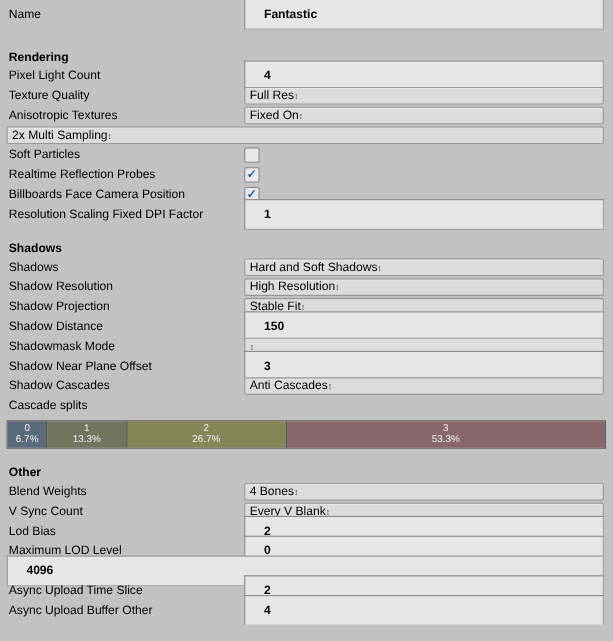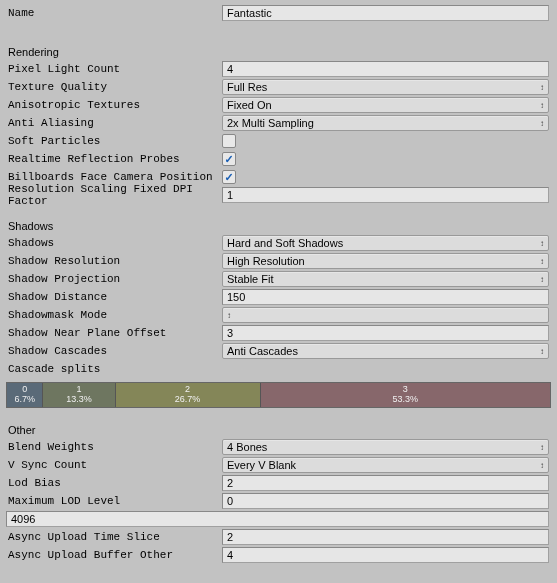--- a/index.html
+++ b/index.html
@@ -14,55 +14,55 @@
   .row {
     display: flex;
     align-items: center;
     height: 18px;
     margin-bottom: 0px;
   }
   .label {
     width: 216px;
     flex-shrink: 0;
     padding-left: 2px;
-    font-family: Liberation Mono, monospace;
   }
   .field {
     flex: 1;
     padding-right: 2px;
   }
   .section-header {
-    font-weight: normal;
+    font-weight: bold;
     margin-top: 16px;
     margin-bottom: 2px;
     padding-left: 2px;
   }
   .section-header.first { margin-top: 24px; }
   input[type="text"] {
     width: 100%;
-    height: 16px;
+    height: 28px;
     background: #e6e6e6;
     border: 1px solid #a0a0a0;
     border-top-color: #888;
     border-left-color: #888;
     font-size: 11px;
-    padding: 0 4px;
+    padding: 0 17px;
     color: #000;
+    font-weight: bold;
   }
   .dropdown {
     width: 100%;
     height: 16px;
     background: #dcdcdc;
     border: 1px solid #999;
     border-radius: 2px;
     font-size: 11px;
     padding: 0 4px;
     display: flex;
     align-items: center;
-    justify-content: space-between;
+    justify-content: flex-start;
     cursor: pointer;
     box-shadow: inset 0 1px 0 rgba(255,255,255,0.3);
   }
   .dropdown .dd-arrow {
     font-size: 8px;
     color: #444;
   }
   .checkbox {
     width: 14px;
     height: 14px;
@@ -138,21 +138,20 @@
   <div class="label">Anisotropic Textures</div>
   <div class="field">
     <div class="dropdown">
       <span>Fixed On</span>
       <span class="dd-arrow">↕</span>
     </div>
   </div>
 </div>
 
 <div class="row">
-  <div class="label">Anti Aliasing</div>
   <div class="field">
     <div class="dropdown">
       <span>2x Multi Sampling</span>
       <span class="dd-arrow">↕</span>
     </div>
   </div>
 </div>
 
 <div class="row">
   <div class="label">Soft Particles</div>

